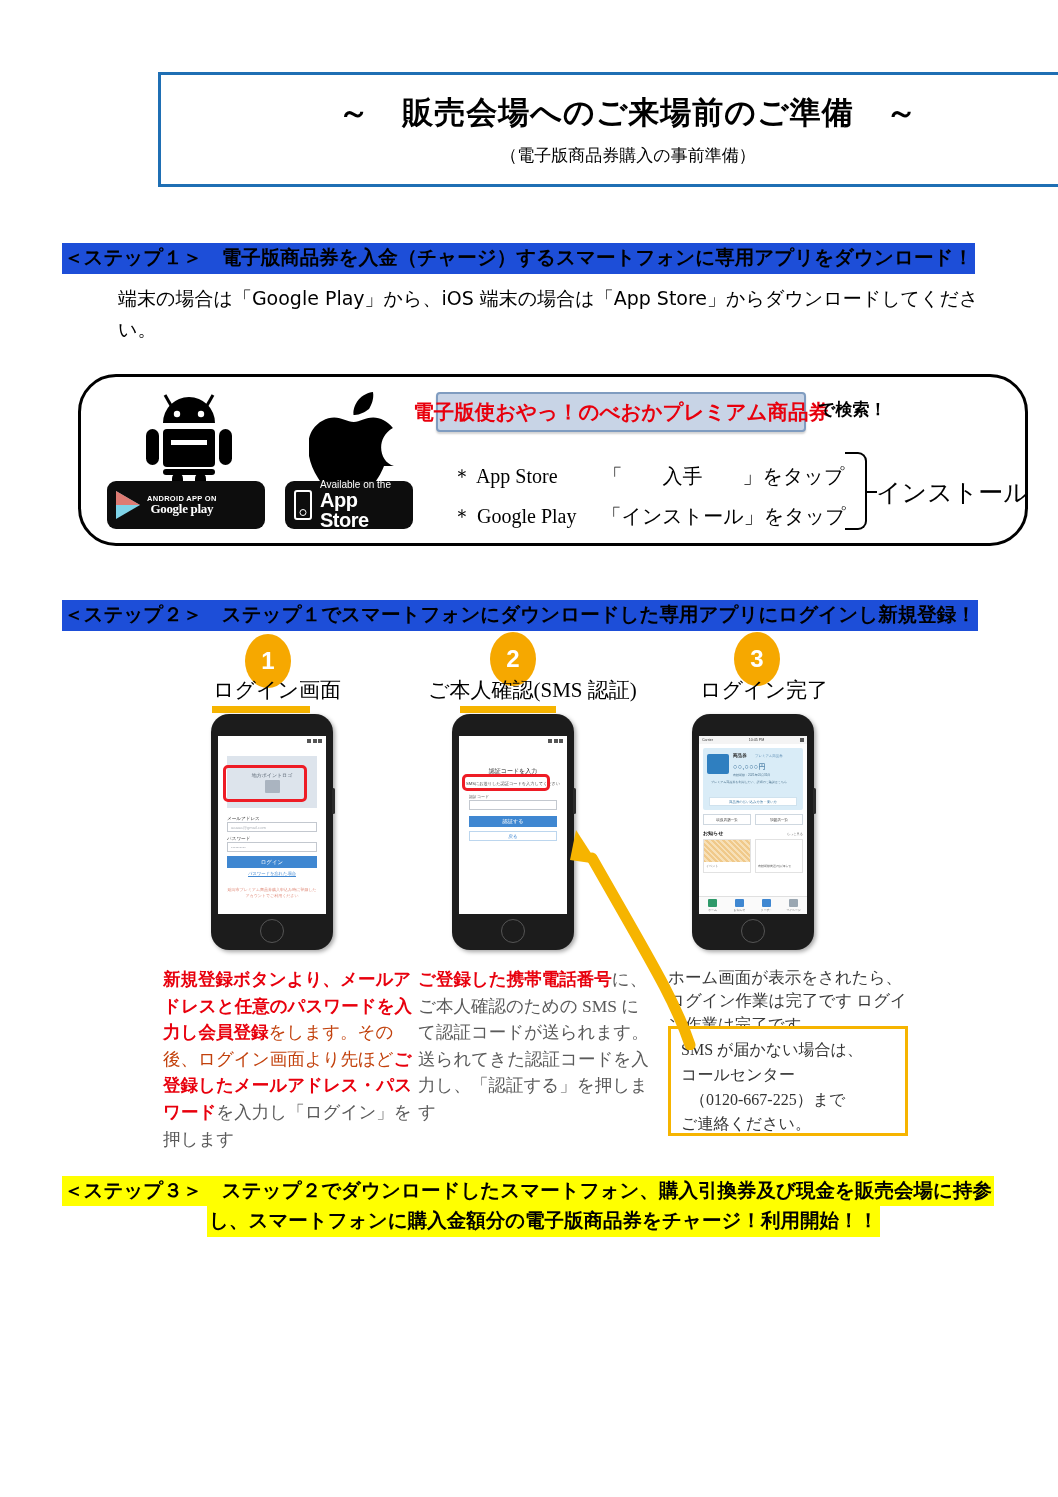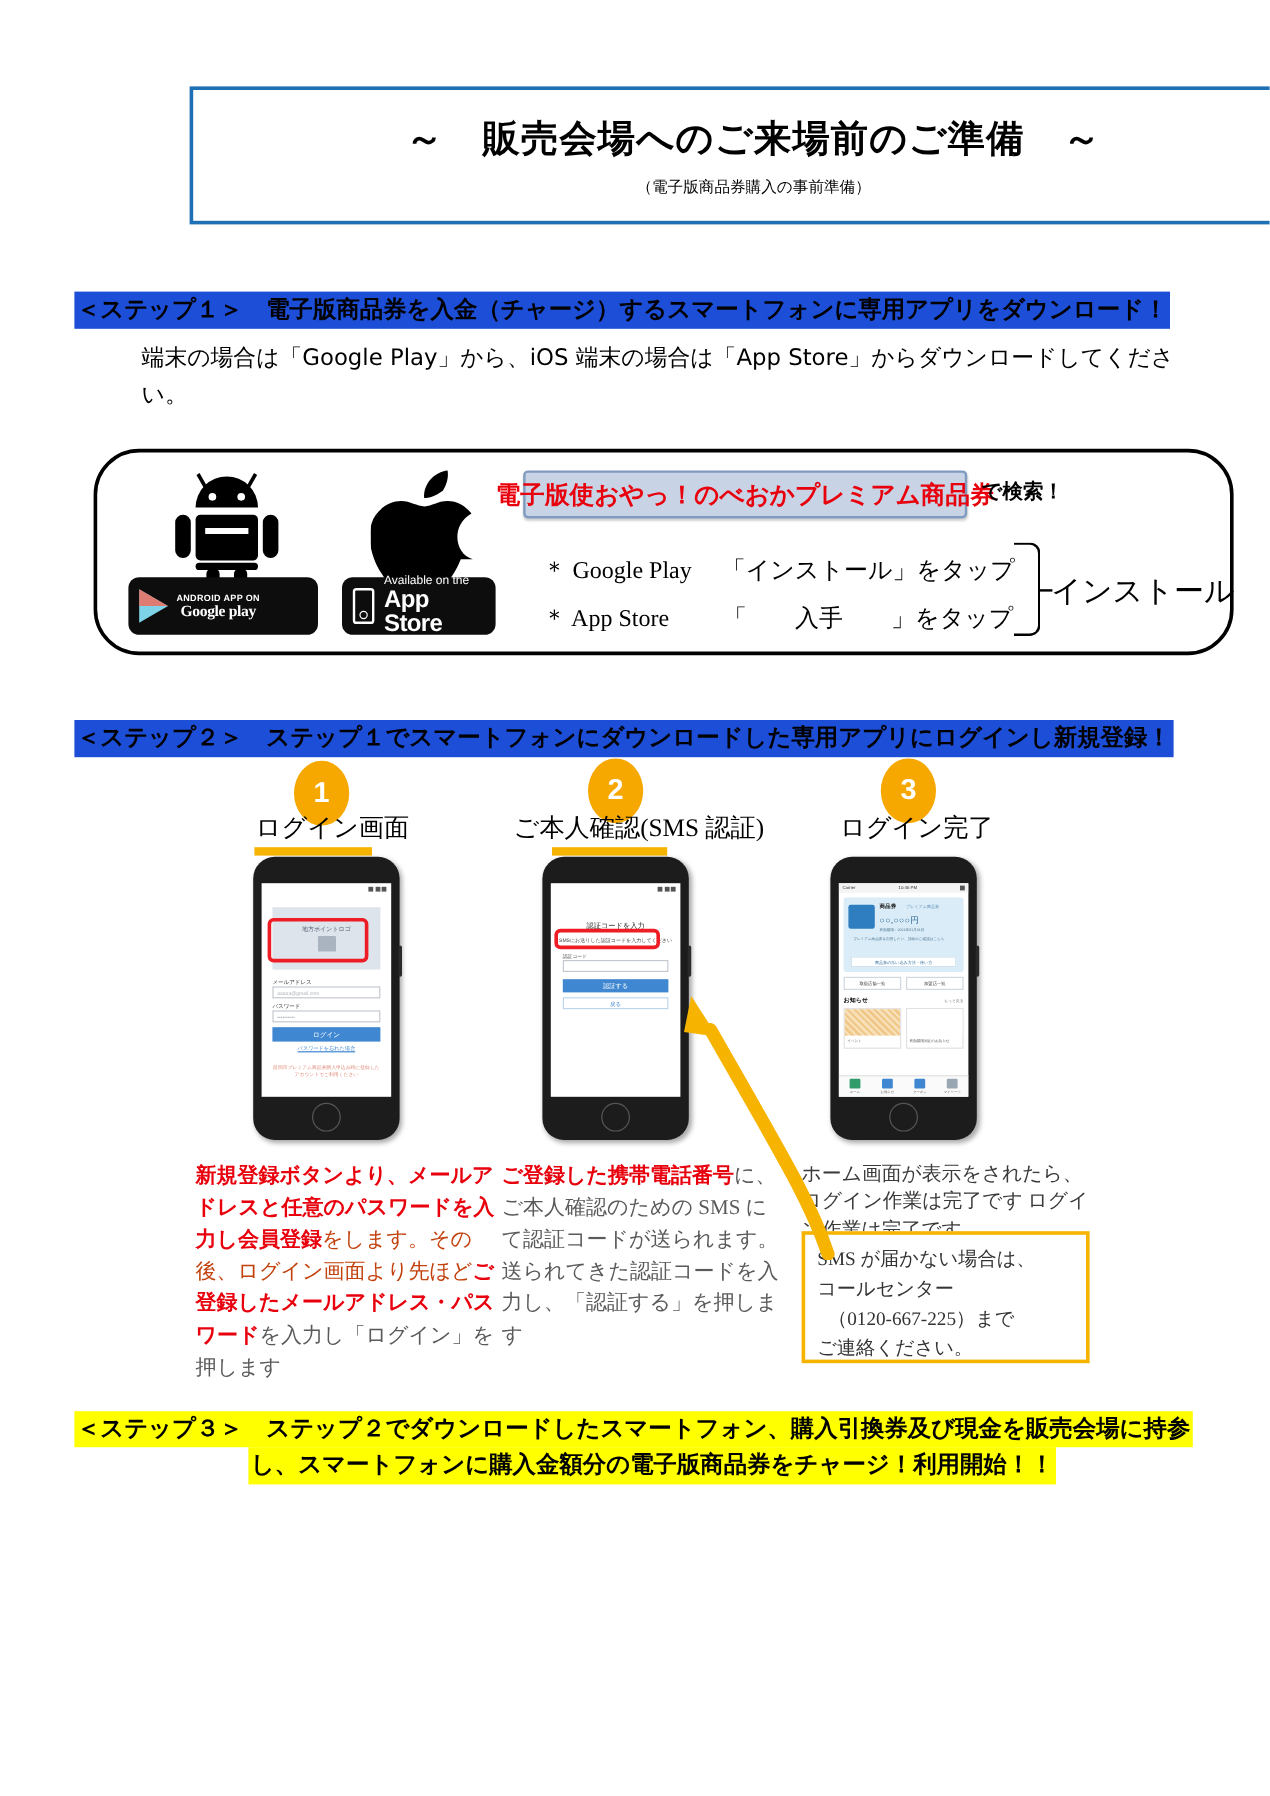--- a/index.html
+++ b/index.html
@@ -16,21 +16,21 @@
   
   .title-box{
     position:absolute; left:158px; top:72px; width:940px; height:115px;
     border:3px solid #1f6fb4; background:#fff;
     display:flex; flex-direction:column; align-items:center; justify-content:center;
   }
   .title-main{
     font-size:31px; font-weight:bold; letter-spacing:1px; white-space:nowrap;
     font-family:"DejaVu Sans",sans-serif;
   }
-  .title-sub{ font-size:13px; margin-top:10px; font-family:Liberation Serif, serif; }
+  .title-sub{ font-size:17px; margin-top:10px; font-family:Liberation Serif, serif; }
 
   
   .step-head{
     position:absolute;
     background:#1d4ed8;
     font-size:19.5px; font-weight:bold;
     font-family:"DejaVu Sans",sans-serif;
     white-space:nowrap;
     padding:2px 2px 3px 2px;
     line-height:1.35;
@@ -310,22 +310,22 @@
     </div>
   </div>
 </div>
 
 <div class="search-pill">
   <span>電子版使おやっ！のべおかプレミアム商品券</span>
 </div>
 <div class="search-suffix">で検索！</div>
 
 <div class="tap-lines">
+  <span class="row">＊ App Store 　　「　　入手　　」をタップ</span>
   <span class="row">＊ Google Play 　「インストール」をタップ</span>
-  <span class="row">＊ App Store 　　「　　入手　　」をタップ</span>
 </div>
 <div class="brace"></div>
 <div class="install-word">インストール</div>
 
 <div class="step-head" id="step2-head">＜ステップ２＞　ステップ１でスマートフォンにダウンロードした専用アプリにログインし新規登録！</div>
 
 <div class="num-circle" id="circle-1">1</div>
 <div class="num-circle" id="circle-2">2</div>
 <div class="num-circle" id="circle-3">3</div>
 

